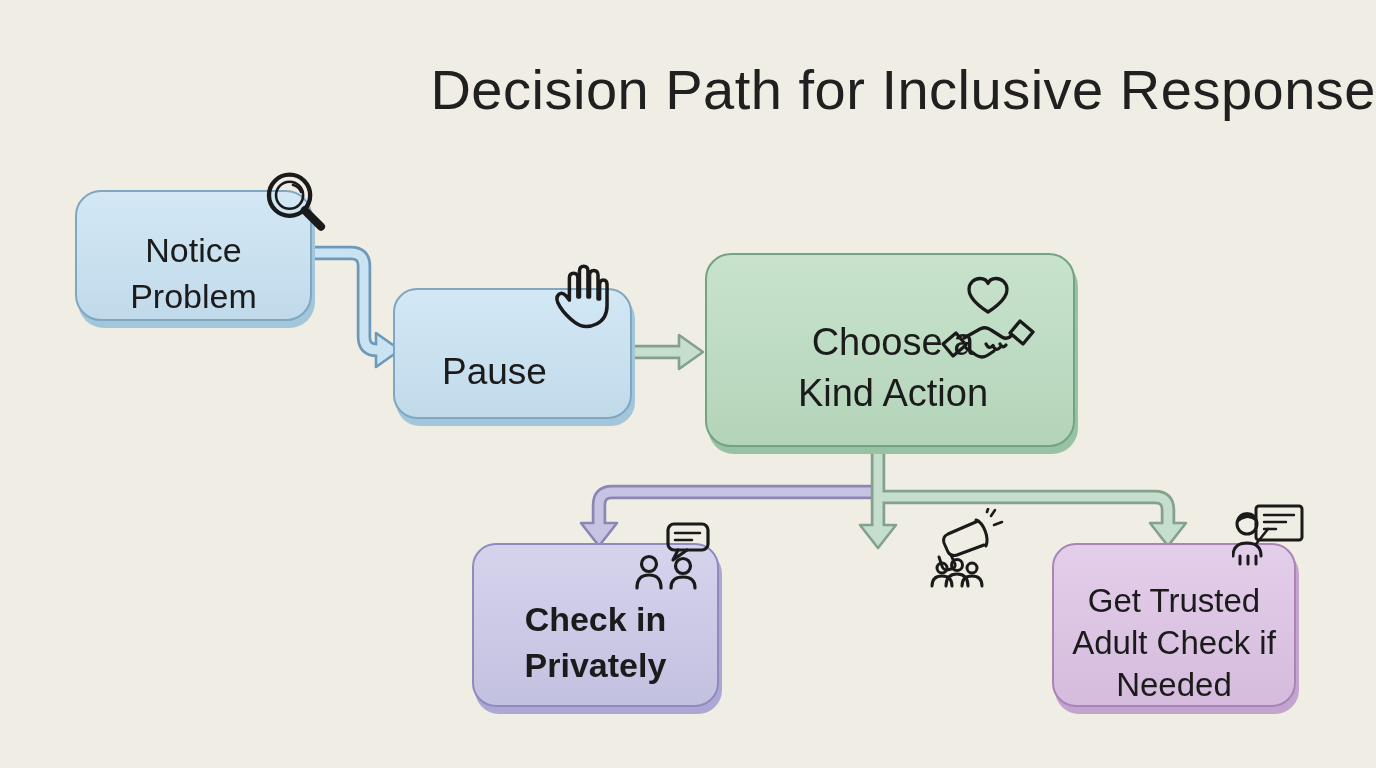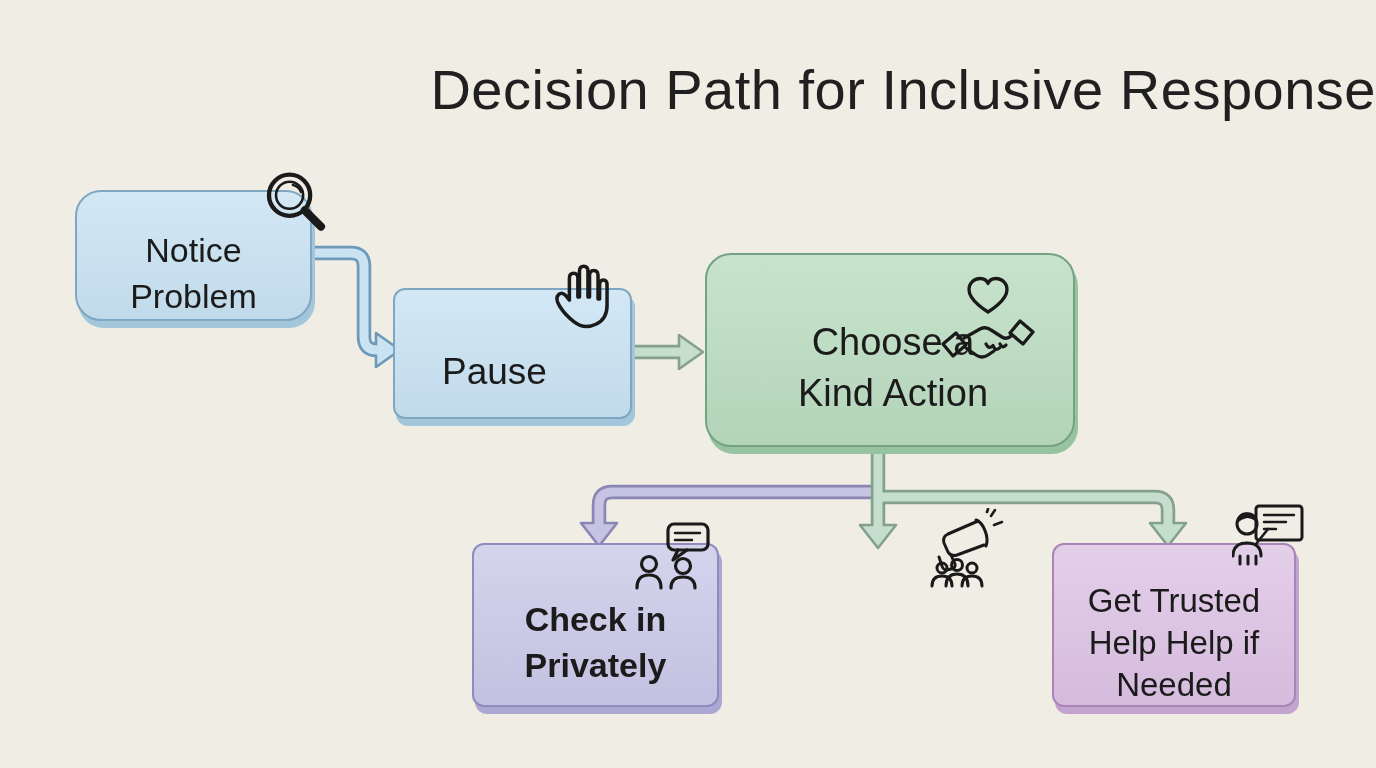--- a/index.html
+++ b/index.html
@@ -9,21 +9,21 @@
     font-family:"Liberation Sans", sans-serif;
   }
   .title {
     position:absolute; left:0; top:58px; width:100%;
     text-align:right; font-size:56px; font-weight:400; line-height:1.15;
     color:var(--title-ink,#202020); letter-spacing:.5px; z-index:2;
   }
   .arrows { position:absolute; left:0; top:0; z-index:1; }
 
   .node {
-    position:absolute; z-index:2; border:2px solid; border-radius:12px;
+    position:absolute; z-index:2; border:2px solid; border-radius:24px;
     display:flex; align-items:center; justify-content:center; text-align:center;
     color:var(--node-ink,#1B1B1B);
     background-image:linear-gradient(rgba(255,255,255,.22), rgba(0,0,0,.03));
   }
   .node .label { white-space:pre-line; font-size:34px; line-height:1.34;margin-top:36px; }
 
   .n1 { left:75px;  top:190px; width:233px; height:127px; border-radius:26px;
         background-color:var(--node-blue-fill,#C7E1F2); border-color:var(--node-blue-border,#7FA7C2);
         box-shadow:3px 7px 0 var(--node-blue-shadow,#A3C6DB); }
   .n2 { left:393px; top:288px; width:235px; height:127px;
@@ -110,21 +110,21 @@
   <div class="node n3">
     <div class="label">Choose a
 Kind Action</div>
   </div>
   <div class="node n4">
     <div class="label">Check in
 Privately</div>
   </div>
   <div class="node n6">
     <div class="label">Get Trusted
-Help Help if
+Adult Check if
 Needed</div>
   </div>
 
   <svg class="icon" style="left:256px; top:166px;" width="78" height="78" viewBox="0 0 72 72">
     <g class="ink">
       <circle cx="31" cy="27" r="19" stroke-width="4"></circle>
       <circle cx="31" cy="27" r="12.5" stroke-width="2.4"></circle>
       <path d="M34 17.5 a11 11 0 0 1 7.5 6.5" stroke-width="2.2"></path>
       <path d="M45 41 L60 56" stroke-width="7.5"></path>
     </g>

